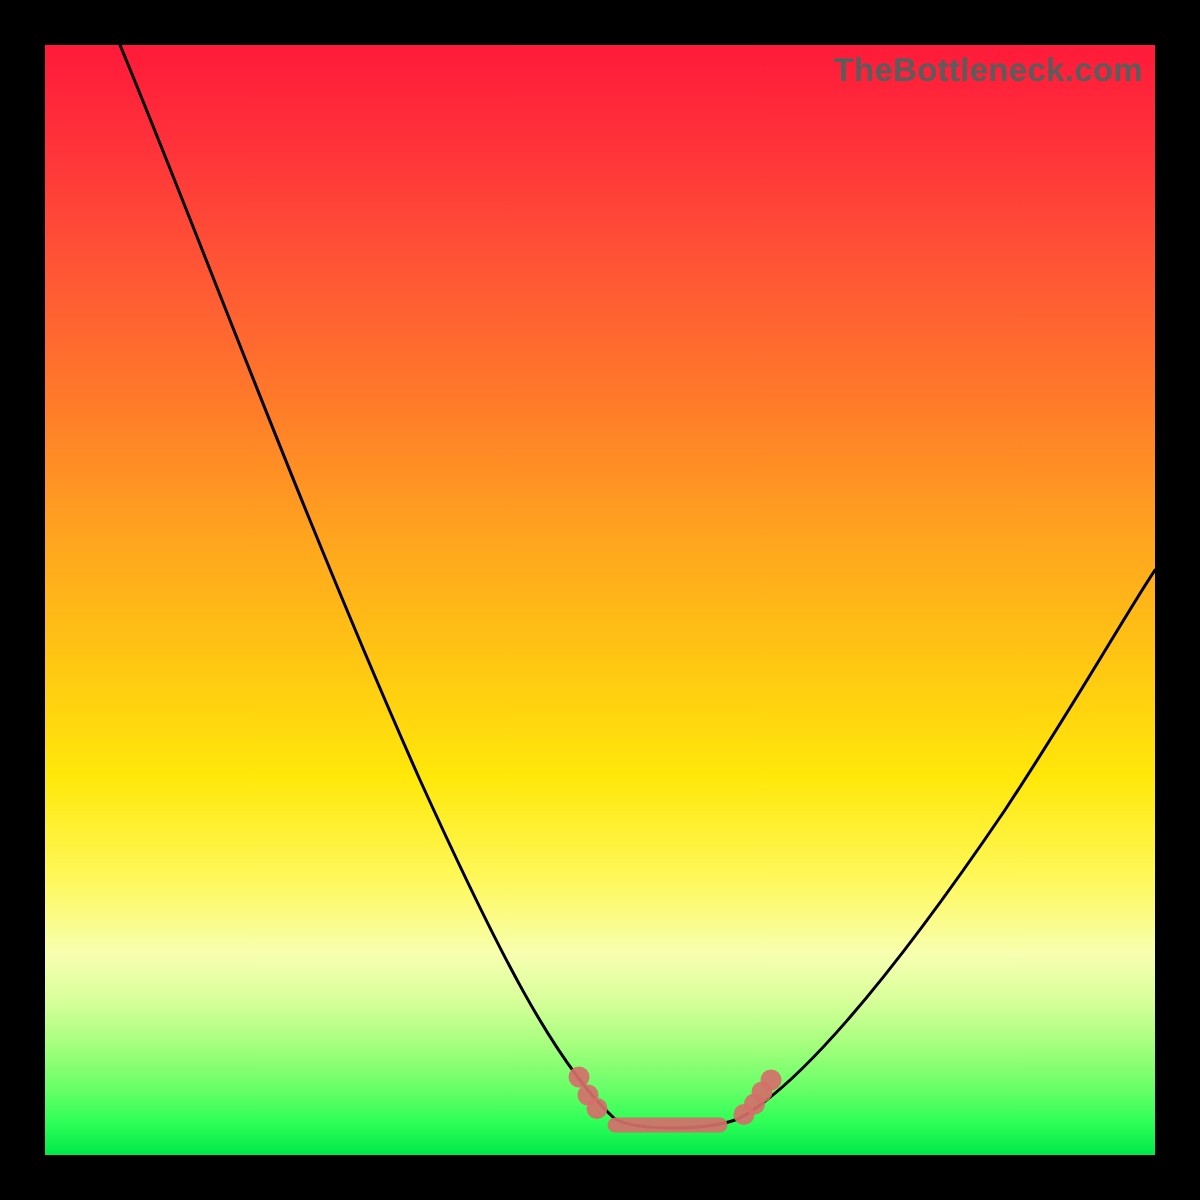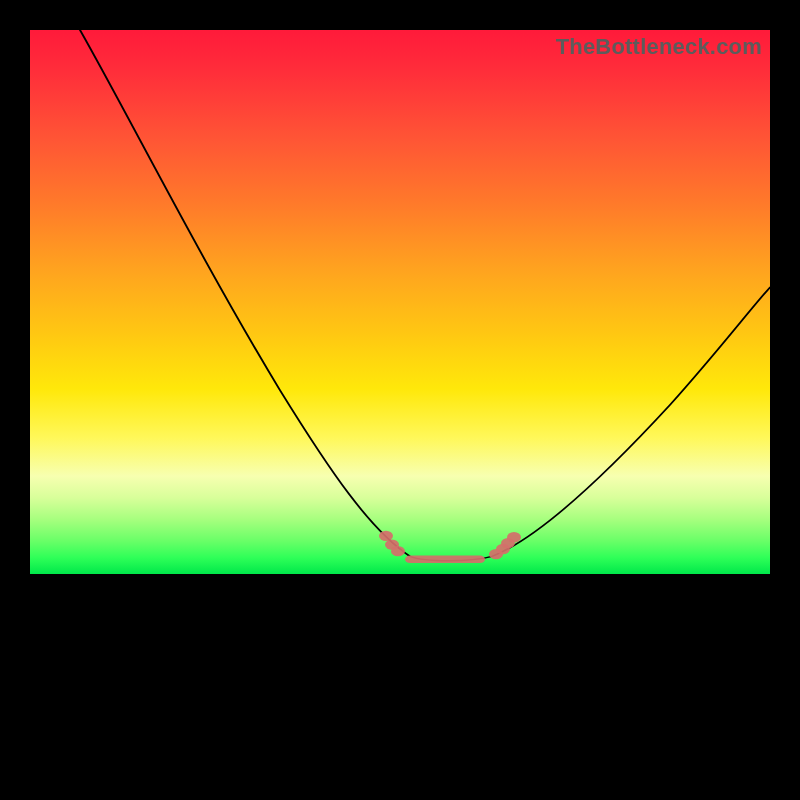--- a/index.html
+++ b/index.html
@@ -15,21 +15,21 @@
     position: relative;
     width: 800px;
     height: 800px;
     background: #000;
   }
   .plot-area {
     position: absolute;
     left: 30px;
     top: 30px;
     width: 740px;
-    height: 544px;
+    height: 740px;
   }
   .gradient-bg {
     position: absolute;
     inset: 0;
     background: linear-gradient(
       to bottom,
       #ff1a3a 0%,
       #ff2f3a 8%,
       #ff5535 20%,
       #ff7a2a 32%,

